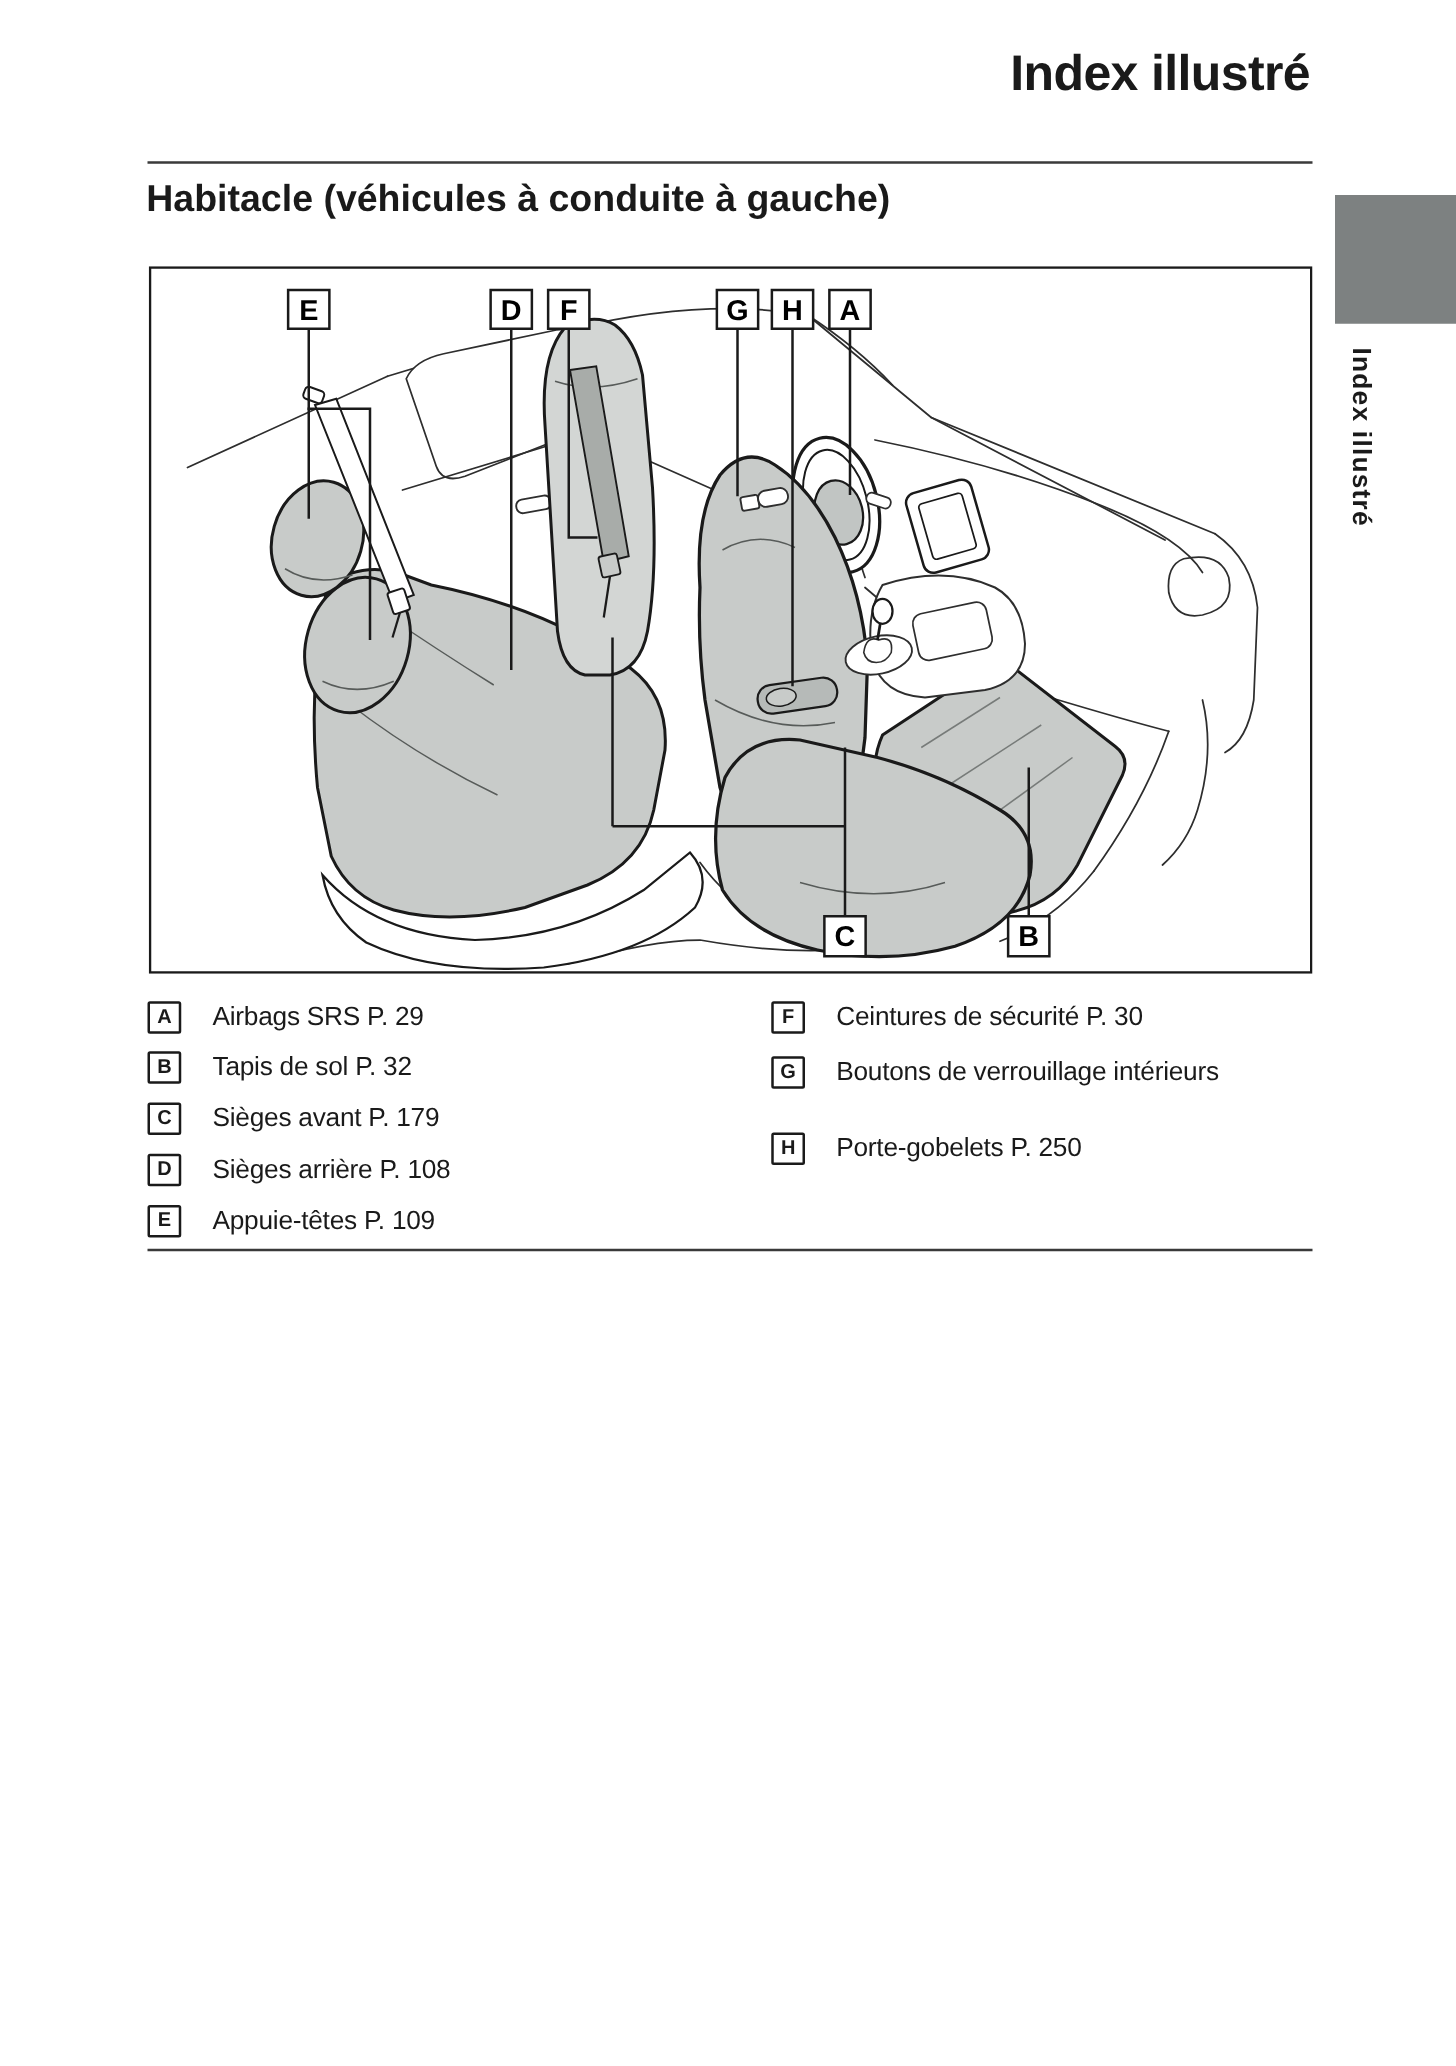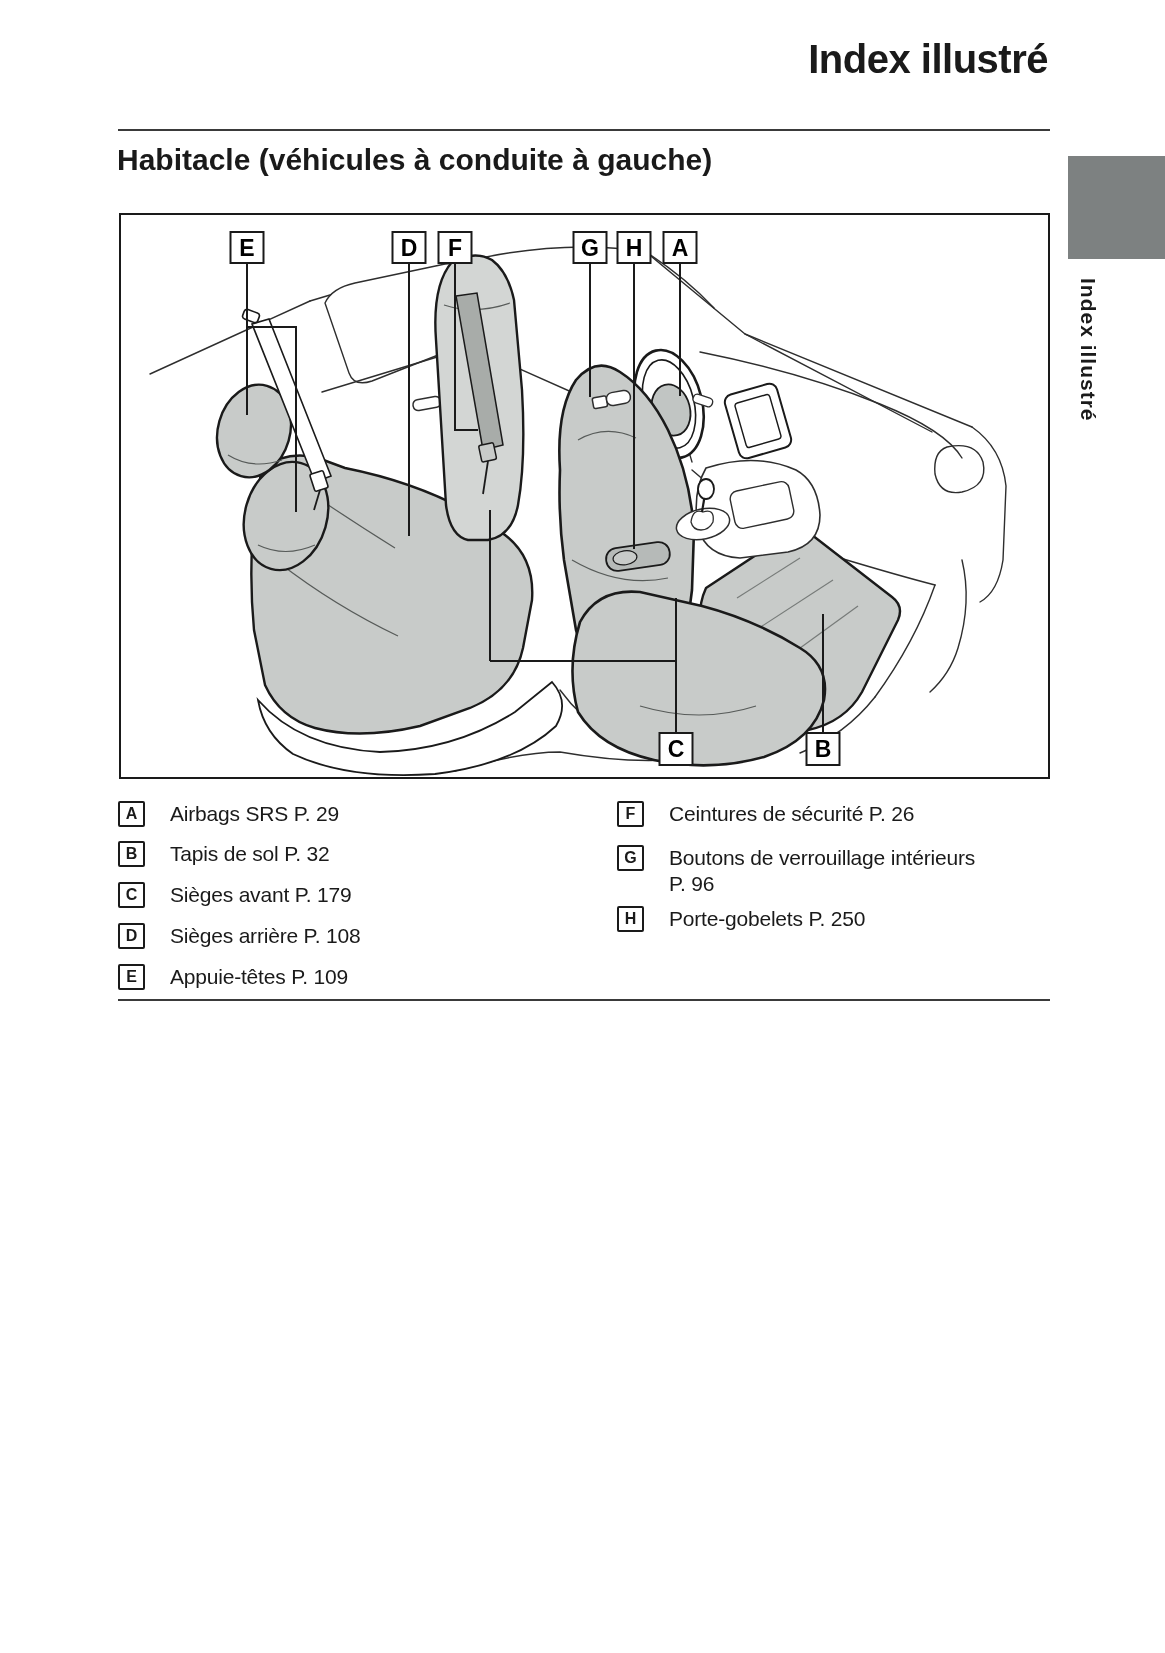--- a/index.html
+++ b/index.html
@@ -204,25 +204,25 @@
     <span class="kbox">D</span>
     <span class="ltext">Sièges arrière P. 108</span>
   </div>
   <div class="lrow" style="left:118px;top:964px;">
     <span class="kbox">E</span>
     <span class="ltext">Appuie-têtes P. 109</span>
   </div>
 
   <div class="lrow" style="left:617px;top:801px;">
     <span class="kbox">F</span>
-    <span class="ltext">Ceintures de sécurité P. 26</span>
+    <span class="ltext">Ceintures de sécurité P. 30</span>
   </div>
   <div class="lrow" style="left:617px;top:845px;">
     <span class="kbox">G</span>
-    <span class="ltext"><span>Boutons de verrouillage intérieurs</span><span class="l2">P. 96</span></span>
+    <span class="ltext"><span>Boutons de verrouillage intérieurs</span></span>
   </div>
   <div class="lrow" style="left:617px;top:906px;">
     <span class="kbox">H</span>
     <span class="ltext">Porte-gobelets P. 250</span>
   </div>
 
   <div class="rule rule-bottom"></div>
   <div class="pagenum">15</div>
 
 </div>

